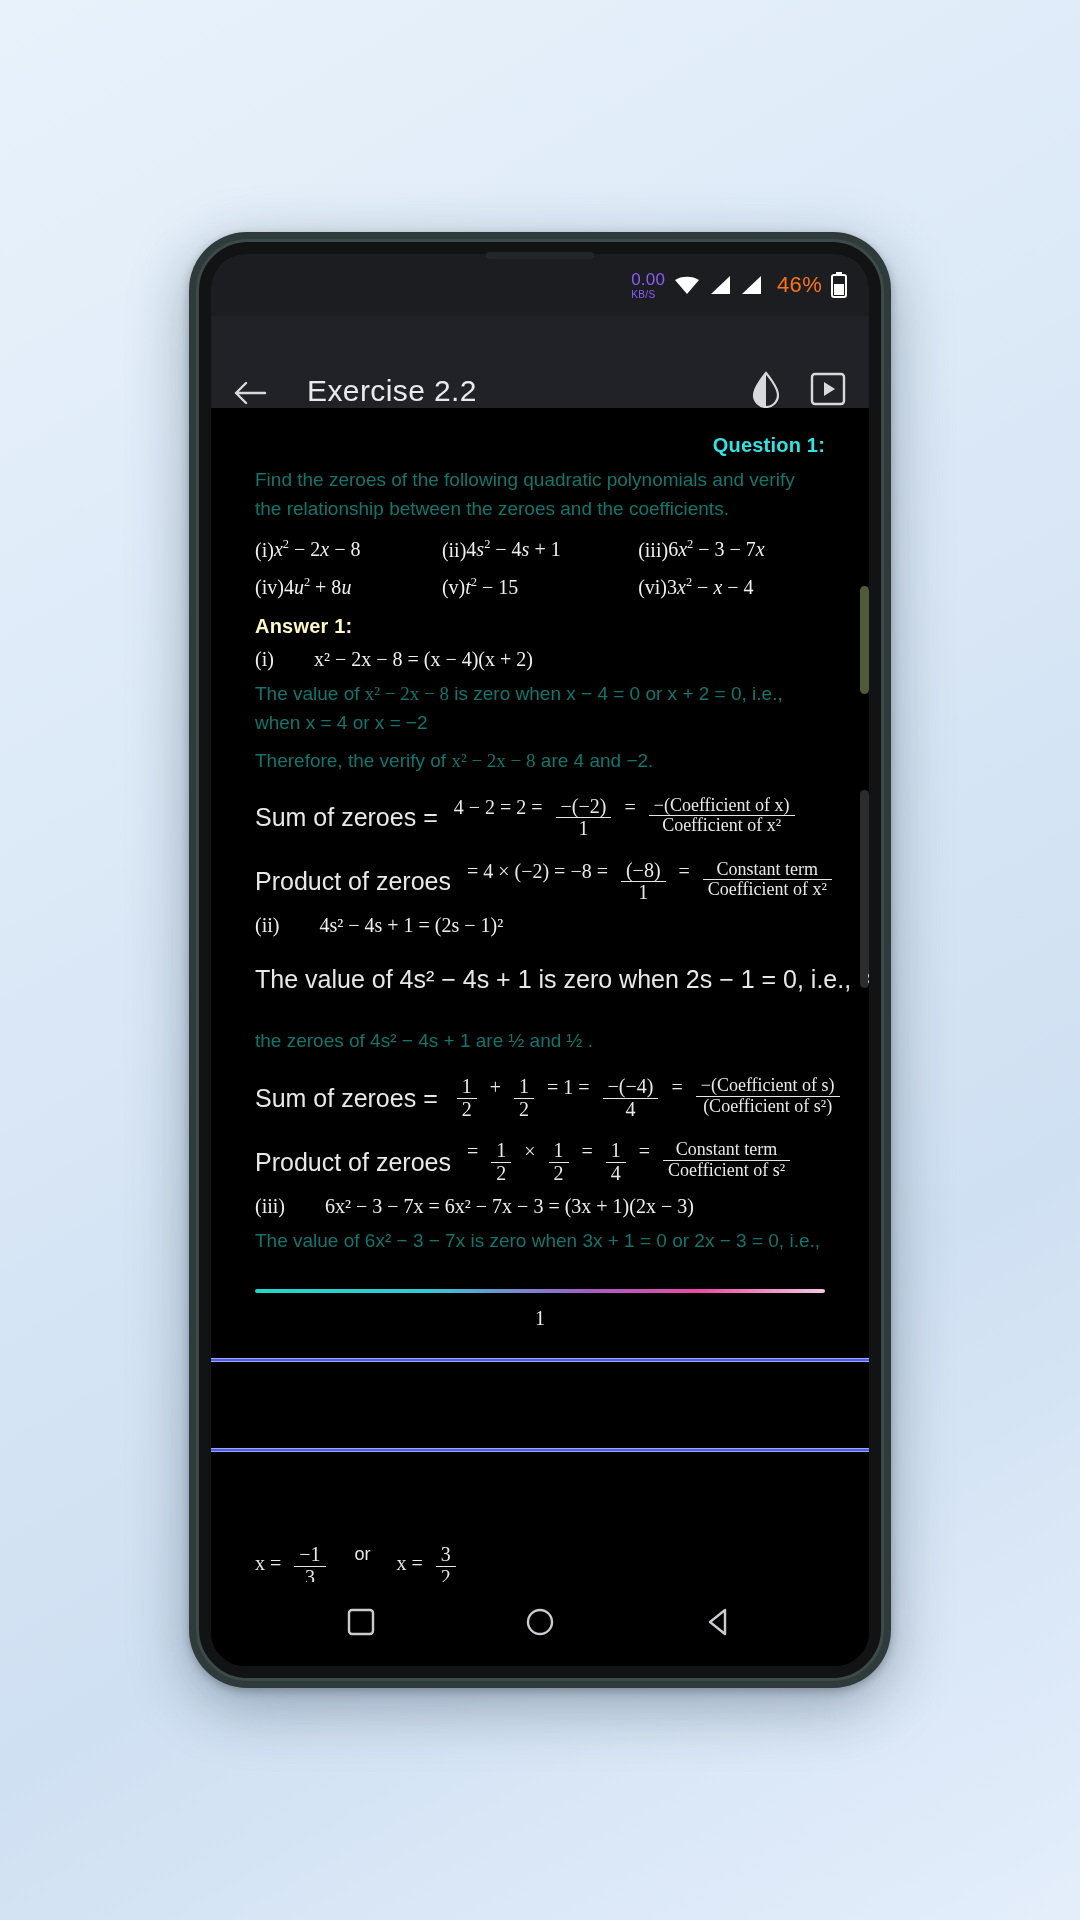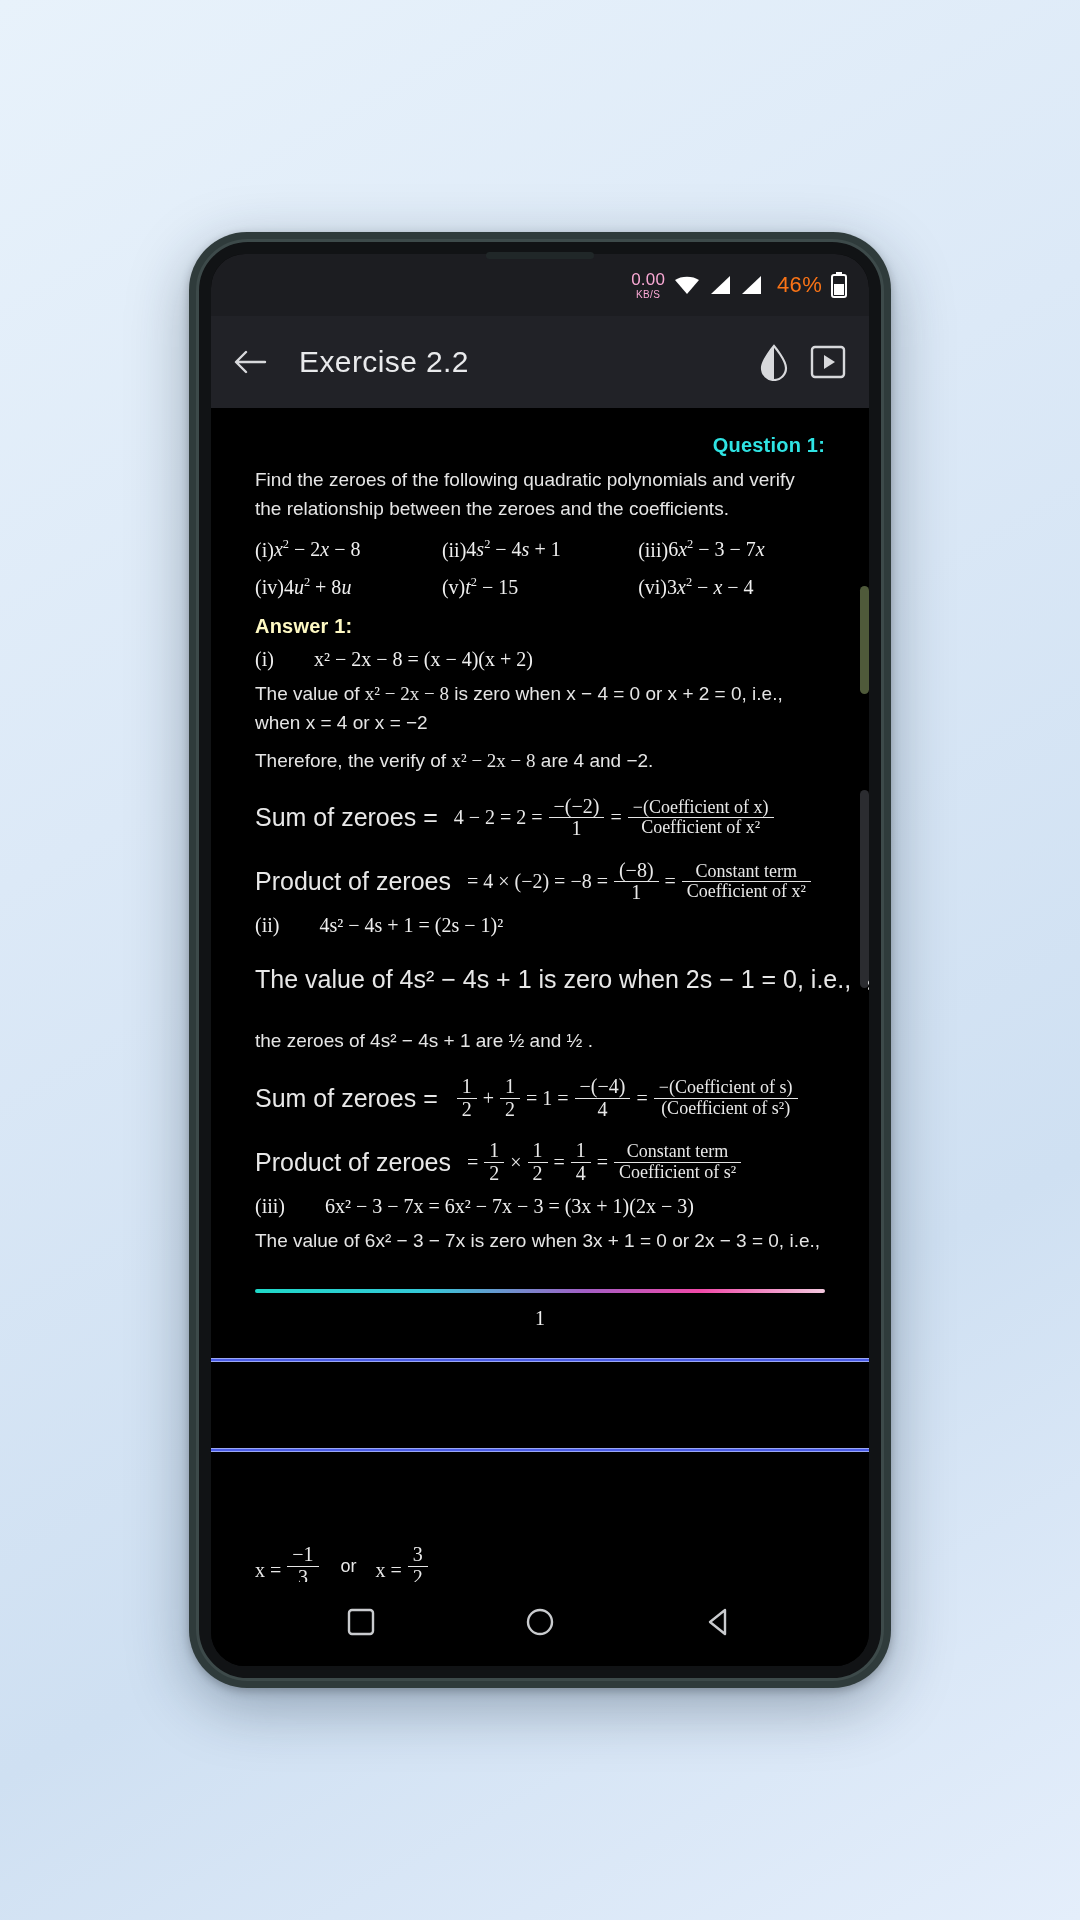--- a/index.html
+++ b/index.html
@@ -75,44 +75,43 @@
     align-items: center;
     justify-content: flex-end;
     padding: 0 22px 0 0;
     gap: 9px;
     flex: none;
   }
 
   .netspeed {
     display: flex;
     flex-direction: column;
-    align-items: center;
     line-height: 1;
-    color: #f9a8d4;
+    color: #8b5cf6;
   }
   .netspeed .v { font-size: 17px; letter-spacing: .2px; }
   .netspeed .u { font-size: 10px; margin-top: 2px; letter-spacing: .4px; }
 
   .sb-icon { display: flex; align-items: center; }
 
   .batt-text {
     color: #f97316;
     font-size: 22px;
     margin-left: 6px;
     letter-spacing: .3px;
   }
 
   
   .appbar {
     height: 92px;
     background: #212227;
     display: flex;
-    align-items: center;
+    align-items: flex-end;
     padding: 0 22px;
-    gap: 18px;
+    gap: 26px;
     flex: none;
   }
 
   .appbar-title {
     color: #e9eaec;
     font-size: 30px;
     font-weight: 400;
     letter-spacing: .4px;
     flex: 1;
     margin-left: 14px;
@@ -148,21 +147,21 @@
     font-size: 20px;
     font-weight: 700;
     margin-top: 16px;
     letter-spacing: .2px;
   }
 
   .body-text {
     font-size: 19px;
     line-height: 1.52;
     margin-top: 9px;
-    color: #e5e5e5;
+    color: #0f766e;
   }
 
   
   .m {
     font-family: "Liberation Serif", serif;
     font-size: 20px;
     color: #efefef;
     white-space: nowrap;
   }
   .m i { font-style: italic; }
@@ -204,22 +203,21 @@
   }
   .eqline .lbl {
     font-size: 25px;
     white-space: nowrap;
     margin-right: 16px;
   }
   .eqline .math {
     font-family: "Liberation Serif", serif;
     font-size: 20px;
     display: flex;
-    align-items: center;
-    gap: 3px;
+    gap: 10px;
     white-space: nowrap;
   }
 
   .small-frac { font-size: 18px; }
 
   .inline-math {
     font-family: "Liberation Serif", serif;
     margin-top: 8px;
   }
 

